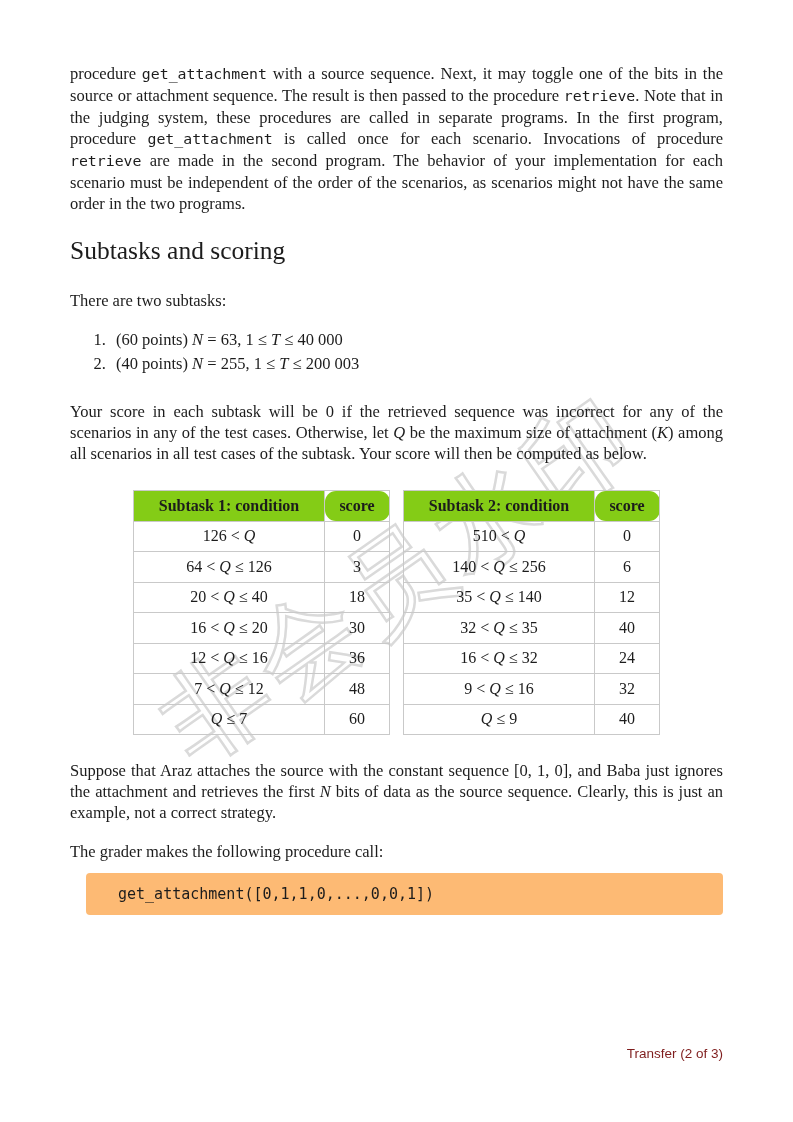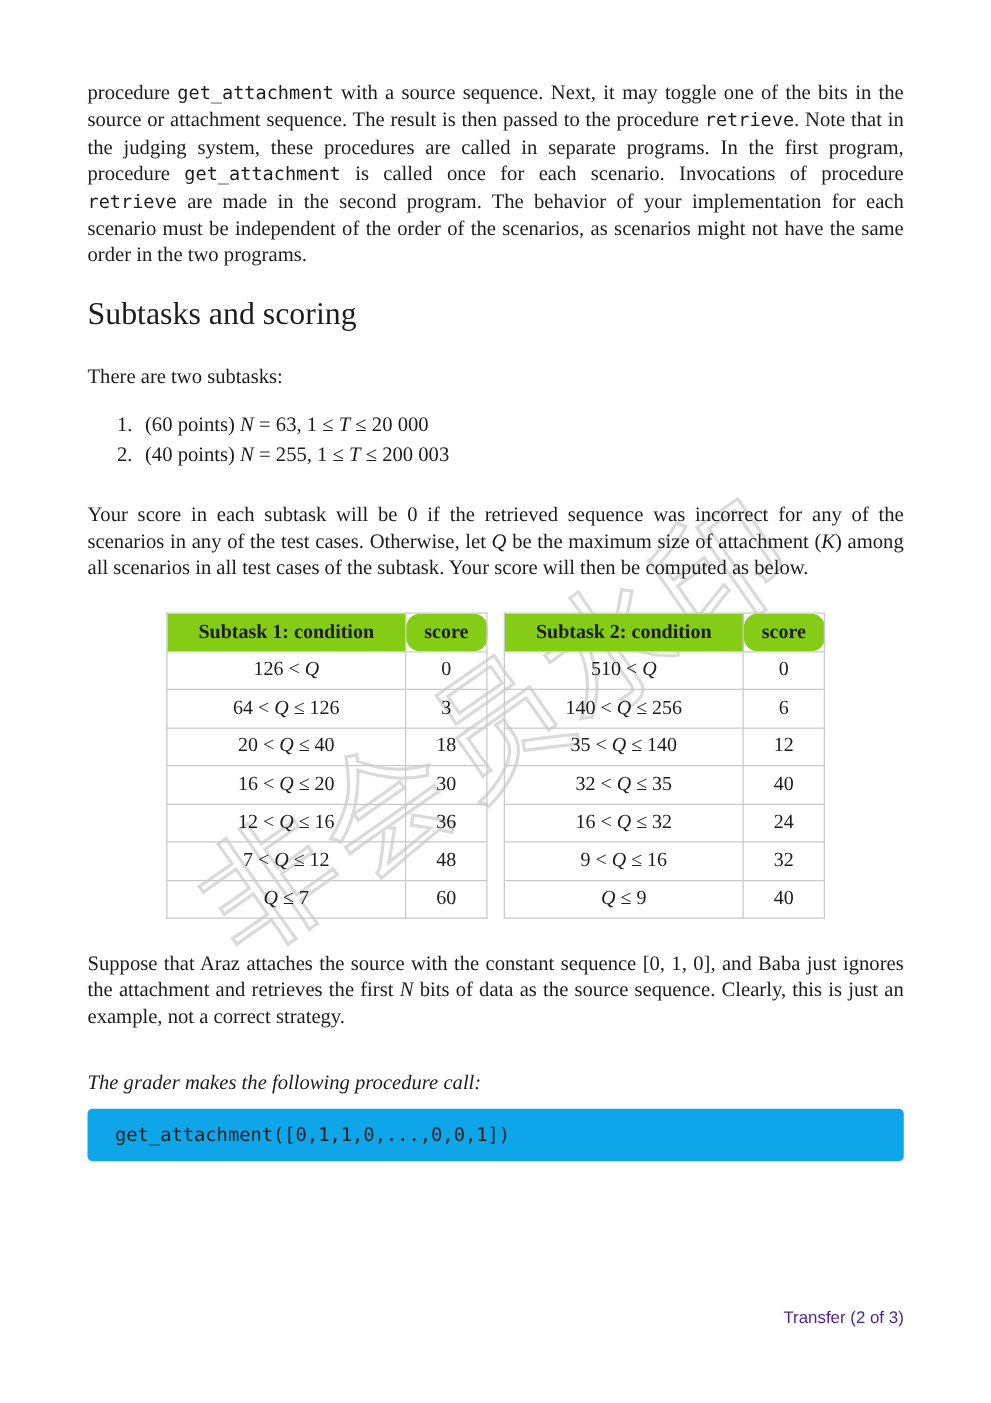--- a/index.html
+++ b/index.html
@@ -78,53 +78,54 @@
   th {
     background:#84cc16;
     font-weight:bold;
     font-size:16px;
     text-align:center;
   }
   td.cond { min-width:170px; }
   td.score, th.score-h { min-width:44px;border-radius:11px; }
   .codeblock {
     margin-top:11px;
-    background:#0ea5e9;
+    background:#fdba74;
     border-radius:4px;
-    padding:12px 0 12px 22px;
+    padding:12px 0 12px 32px;
     font-family:"DejaVu Sans Mono", monospace;
     font-size:15px;
     line-height:18px;
     color:#1c1c1c;
+    margin-left:16px;
   }
   .footer {
     position:absolute;
     top:1046px;
     right:70px;
     font-family:"Liberation Sans", sans-serif;
     font-size:13.5px;
-    color:#4c1d95;
+    color:#7f1d1d;
     z-index:1;
   }
 </style>
 </head>
 <body>
 
 <div class="watermark">非会员水印</div>
 
 <div class="content">
 
   <p><span>procedure </span><span class="code">get_attachment</span><span> with a source sequence. Next, it may toggle one of the bits in the source or attachment sequence. The result is then passed to the procedure </span><span class="code">retrieve</span><span>. Note that in the judging system, these procedures are called in separate programs. In the first program, procedure </span><span class="code">get_attachment</span><span> is called once for each scenario. Invocations of procedure </span><span class="code">retrieve</span><span> are made in the second program. The behavior of your implementation for each scenario must be independent of the order of the scenarios, as scenarios might not have the same order in the two programs.</span></p>
 
   <h1>Subtasks and scoring</h1>
 
   <p class="p-after-h">There are two subtasks:</p>
 
   <ol>
-    <li><span>(60 points) </span><span class="m">N</span><span> = 63, 1 ≤ </span><span class="m">T</span><span> ≤ 20 000</span></li>
+    <li><span>(60 points) </span><span class="m">N</span><span> = 63, 1 ≤ </span><span class="m">T</span><span> ≤ 40 000</span></li>
     <li><span>(40 points) </span><span class="m">N</span><span> = 255, 1 ≤ </span><span class="m">T</span><span> ≤ 200 003</span></li>
   </ol>
 
   <p class="p-after-h"><span>Your score in each subtask will be 0 if the retrieved sequence was incorrect for any of the scenarios in any of the test cases. Otherwise, let </span><span class="m">Q</span><span> be the maximum size of attachment (</span><span class="m">K</span><span>) among all scenarios in all test cases of the subtask. Your score will then be computed as below.</span></p>
 
   <div class="tables-row">
     <table>
       <thead>
         <tr>
           <th class="cond-h">Subtask 1: condition</th>
@@ -199,19 +200,19 @@
             <td class="cond"><span class="m">Q</span><span> ≤ 9</span></td>
             <td class="score">40</td>
           </tr>
         </tbody>
     </table>
   </div>
 
 
   <p class="p-after-h"><span>Suppose that Araz attaches the source with the constant sequence [0, 1, 0], and Baba just ignores the attachment and retrieves the first </span><span class="m">N</span><span> bits of data as the source sequence. Clearly, this is just an example, not a correct strategy.</span></p>
 
-  <p style="margin-top:32px;font-style:italic;">The grader makes the following procedure call:</p>
+  <p style="margin-top:18px;">The grader makes the following procedure call:</p>
 
   <div class="codeblock">get_attachment([0,1,1,0,...,0,0,1])</div>
 
 </div>
 
 <div class="footer">Transfer (2 of 3)</div>
 
 </body></html>

